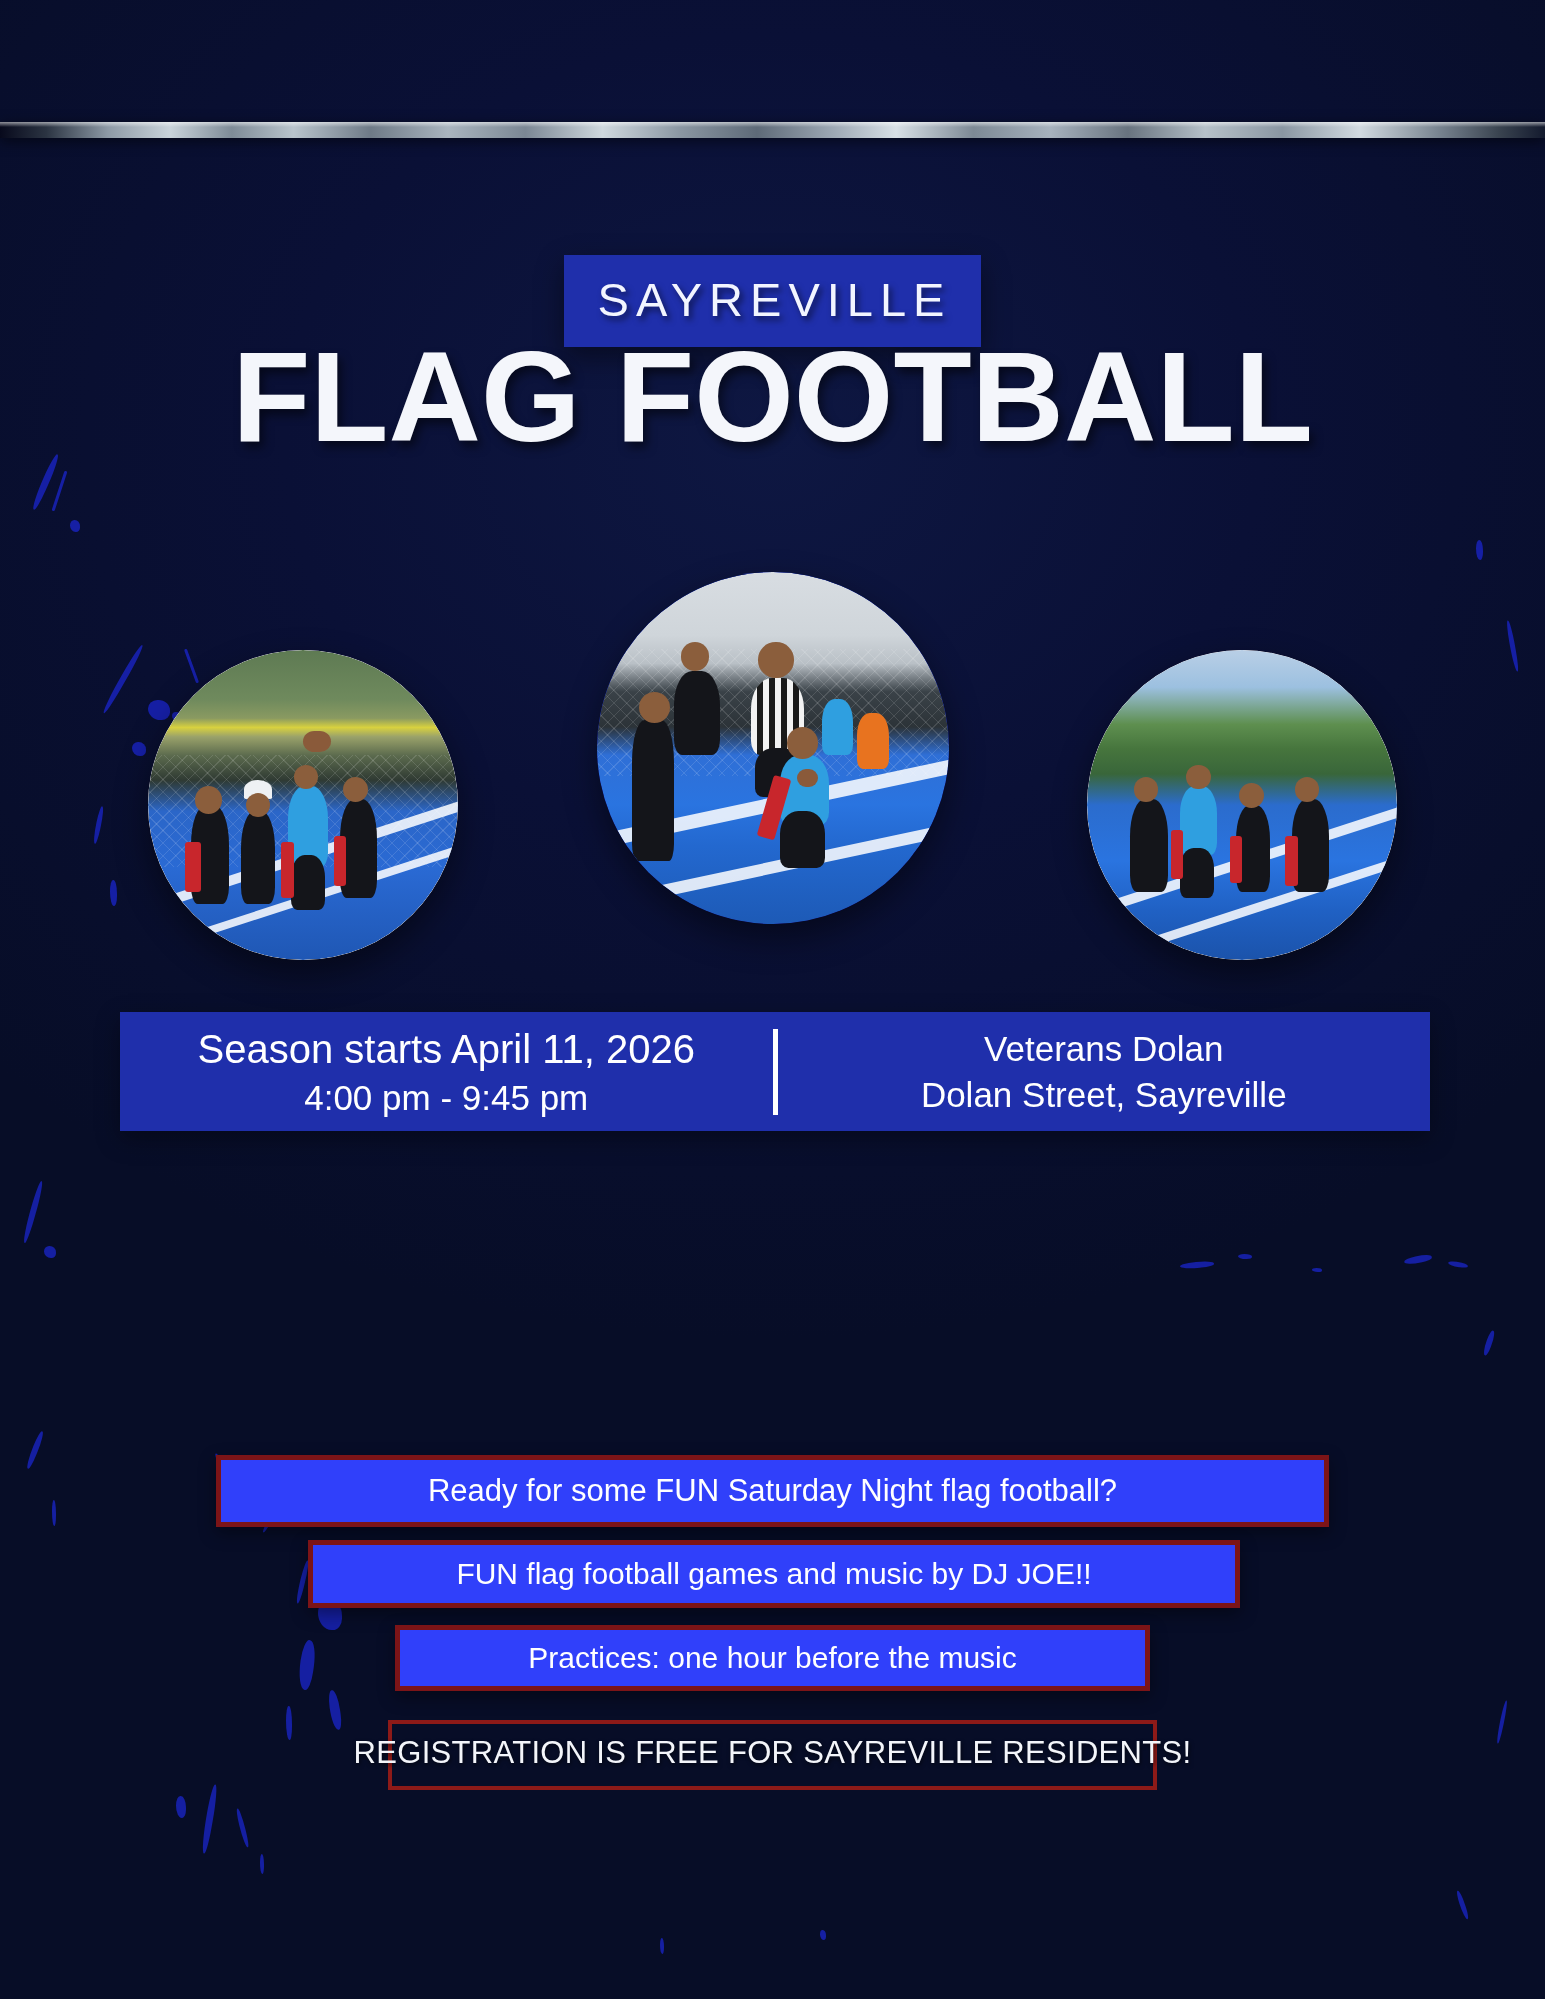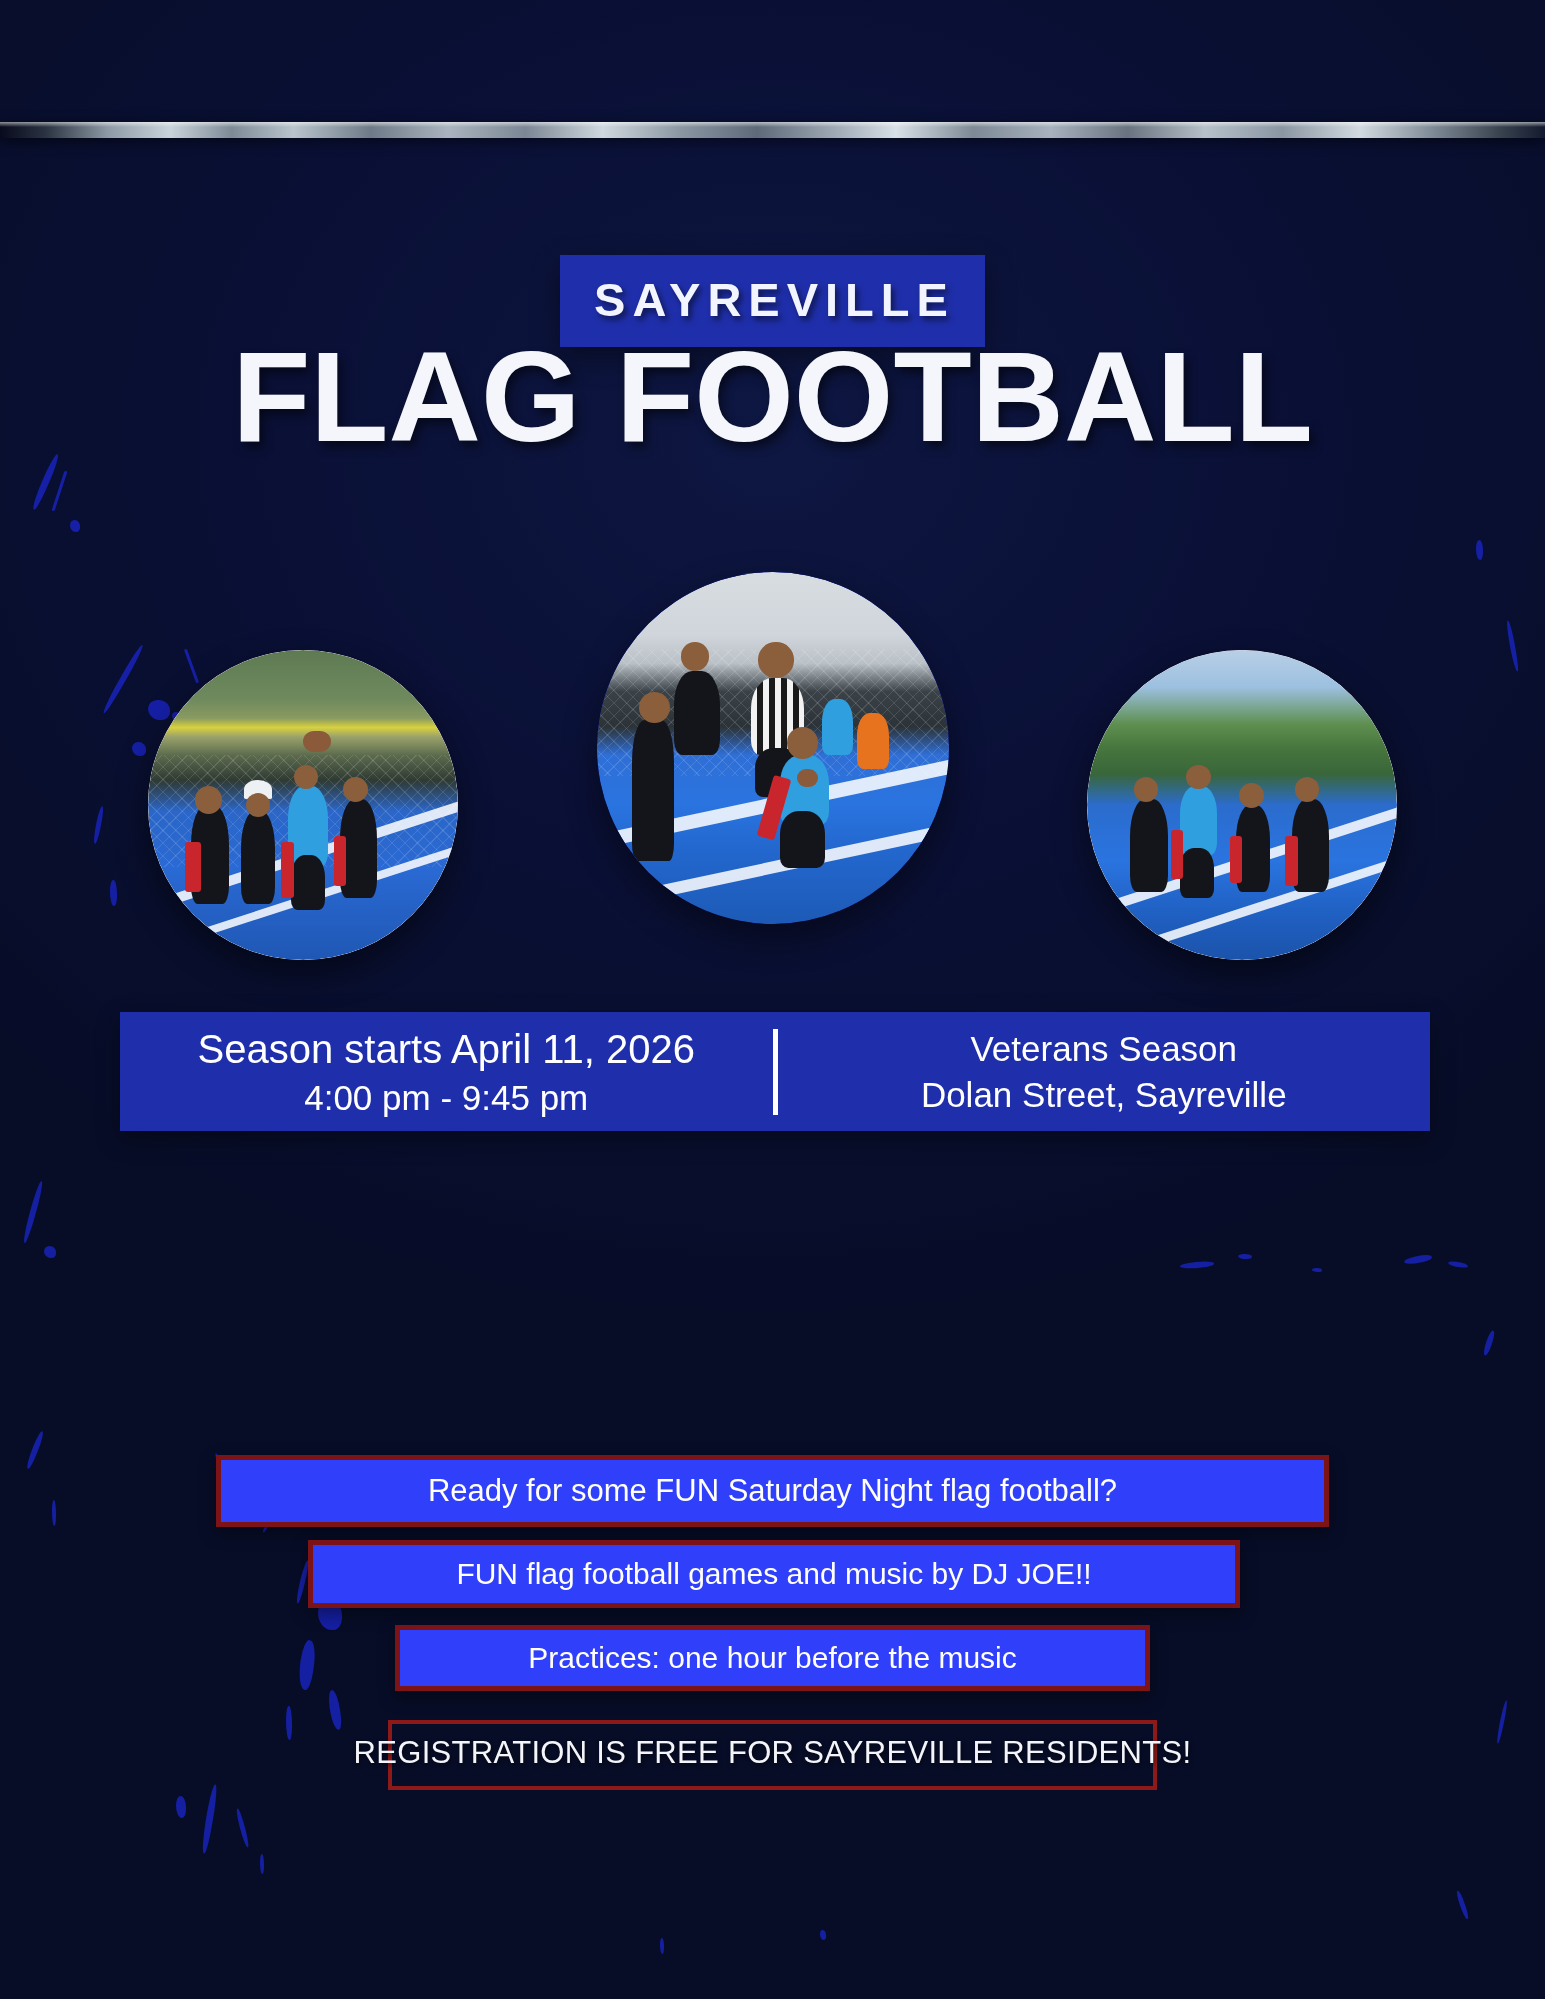--- a/index.html
+++ b/index.html
@@ -40,21 +40,21 @@
     content:"";position:absolute;left:0;right:0;top:0;height:5px;
     background:linear-gradient(180deg,rgba(255,255,255,.55),rgba(255,255,255,0));
   }
 
   
   .badge-wrap{position:absolute;left:0;right:0;top:255px;text-align:center;}
   .badge{
     display:inline-block;
     background:#1f2fab;
     color:#f2f5ff;
-    font-size:47px;font-weight:700;letter-spacing:7px;
+    font-size:47px;font-weight:400;letter-spacing:7px;
     padding:21px 30px 24px 34px;line-height:1;
     text-shadow:3px 4px 6px rgba(0,0,0,.55);
     box-shadow:0 10px 26px rgba(0,0,0,.45);
   }
   .title{
     position:absolute;left:0;right:0;top:333px;text-align:center;
     color:#f4f6fb;
     font-size:128px;font-weight:700;letter-spacing:0px;line-height:1;
     text-shadow:4px 6px 10px rgba(0,0,0,.5);
     transform:scaleX(1.0);
@@ -280,21 +280,21 @@
 
   </div>
 
   <div class="info-banner">
     <div class="info-col left">
       <div class="l1">Season starts April 11, 2026</div>
       <div class="l2">4:00 pm - 9:45 pm</div>
     </div>
     <div class="info-div"></div>
     <div class="info-col right">
-      <div class="l1">Veterans Season</div>
+      <div class="l1">Veterans Dolan</div>
       <div class="l2">Dolan Street, Sayreville</div>
     </div>
   </div>
 
   <div class="msg msg-blue" id="msg0">Ready for some FUN Saturday Night flag football?</div>
   <div class="msg msg-blue" id="msg1">FUN flag football games and music by DJ JOE!!</div>
   <div class="msg msg-blue" id="msg2">Practices: one hour before the music</div>
   <div class="msg msg-open" id="msg3"></div>
   <div class="reg-text">REGISTRATION IS FREE FOR SAYREVILLE RESIDENTS!</div>
 

